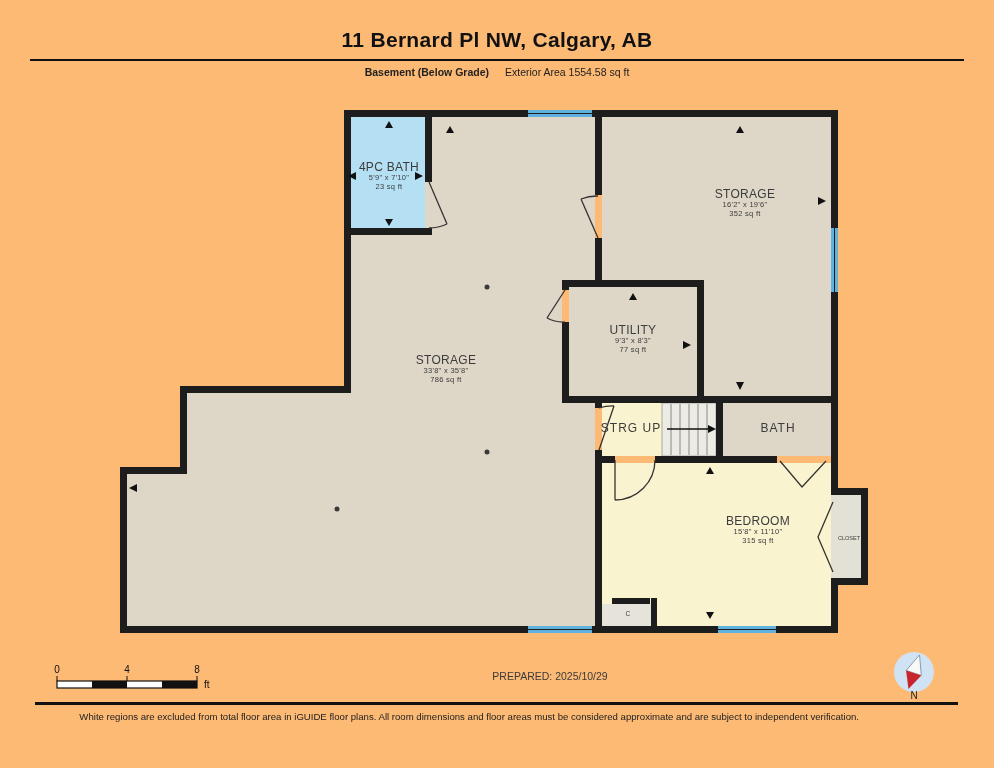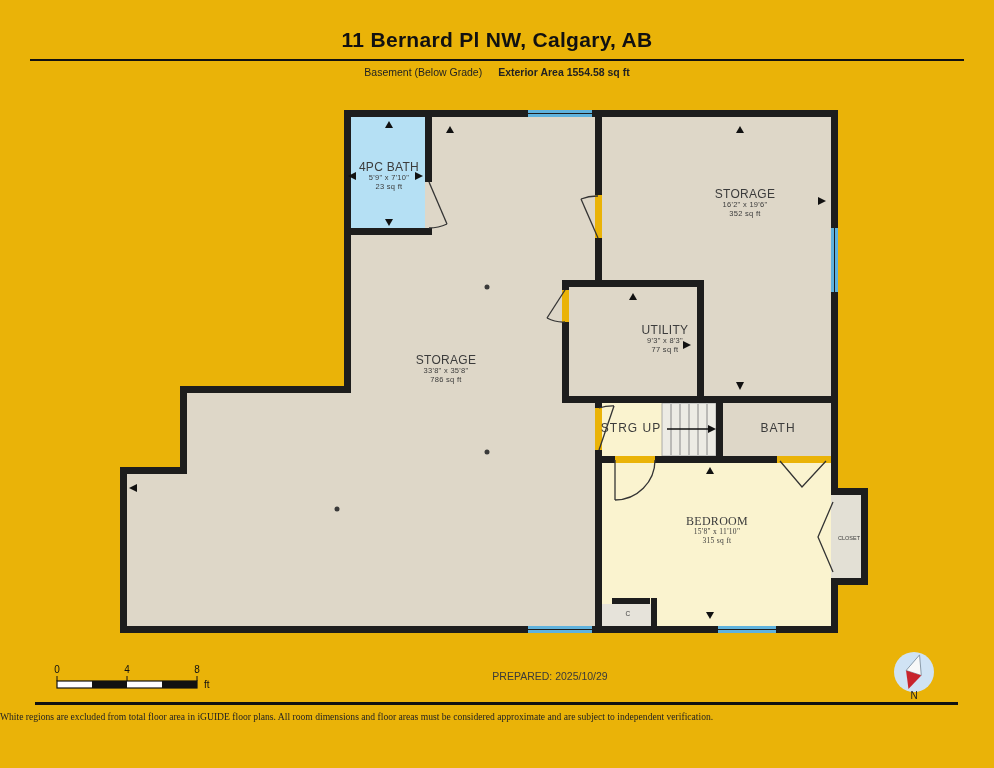--- a/index.html
+++ b/index.html
@@ -1,33 +1,33 @@
 <!DOCTYPE html>
 <html><head>
 <meta charset="utf-8">
 <style>
   html,body{margin:0;padding:0;background:#ffffff;}
-  #page{position:relative;width:994px;height:768px;background:#eab308;overflow:hidden;
+  #page{position:relative;width:994px;height:768px;background:#fdba74;overflow:hidden;
         font-family:"Liberation Sans",sans-serif;color:#111;}
   .abs{position:absolute;}
   #title{top:28px;left:0;width:994px;text-align:center;font-size:21px;font-weight:bold;letter-spacing:.3px;}
   #title-rule{top:59px;left:30px;width:934px;height:2px;background:#111;}
   #subtitle{top:66px;left:0;width:994px;text-align:center;font-size:10.5px;color:#222;}
-  #subtitle .flr{font-weight:normal;}
-  #subtitle .area{margin-left:16px;font-weight:bold;}
+  #subtitle .flr{font-weight:bold;}
+  #subtitle .area{margin-left:16px;font-weight:normal;}
   svg.plan{top:0;left:0;width:994px;height:768px;z-index:1;}
   .rlabel{position:absolute;z-index:2;transform:translateX(-50%);text-align:center;color:#3c3c3c;
           font-size:7.5px;line-height:9.5px;letter-spacing:.3px;white-space:nowrap;}
   .rlabel .rname{font-size:12px;}
   .tick{position:absolute;z-index:2;font-size:10px;color:#111;transform:translateX(-50%);}
   #ft-unit{position:absolute;z-index:2;font-size:10px;color:#111;text-align:center;}
   #prepared{top:670px;left:455px;width:190px;text-align:center;font-size:10.5px;color:#3a3a3a;z-index:2;}
   #compass-n{top:690px;left:906px;width:16px;text-align:center;font-size:10px;color:#222;z-index:3;}
   #footer-rule{top:702px;left:35px;width:923px;height:3px;background:#111;z-index:2;}
-  #footer-note{top:711px;left:0;width:859px;text-align:left;font-size:9.6px;color:#222;z-index:2;font-family:Liberation Serif, serif;}
+  #footer-note{top:711px;left:0;width:859px;text-align:right;font-size:9.6px;color:#222;z-index:2;}
 </style>
 </head>
 <body>
 
 <div id="page">
 
   <div id="title" class="abs">11 Bernard Pl NW, Calgary, AB</div>
   <div id="title-rule" class="abs"></div>
   <div id="subtitle" class="abs">
     <span class="flr">Basement (Below Grade)</span><span class="area">Exterior Area 1554.58 sq ft</span>
@@ -162,37 +162,37 @@
   <div class="rlabel" style="left:389px;top:163px;">
     <div class="rname">4PC BATH</div>
     <div>5'9" x 7'10"</div>
     <div>23 sq ft</div>
   </div>
   <div class="rlabel" style="left:745px;top:190px;">
     <div class="rname">STORAGE</div>
     <div>16'2" x 19'6"</div>
     <div>352 sq ft</div>
   </div>
-  <div class="rlabel" style="left:665px;top:326px;">
+  <div class="rlabel" style="left:633px;top:326px;">
     <div class="rname">UTILITY</div>
     <div>9'3" x 8'3"</div>
     <div>77 sq ft</div>
   </div>
   <div class="rlabel" style="left:446px;top:356px;">
     <div class="rname">STORAGE</div>
     <div>33'8" x 35'8"</div>
     <div>786 sq ft</div>
   </div>
   <div class="rlabel" style="left:631px;top:424px;letter-spacing:1px;">
     <div class="rname">STRG UP</div>
   </div>
   <div class="rlabel" style="left:778px;top:424px;letter-spacing:1px;">
     <div class="rname">BATH</div>
   </div>
-  <div class="rlabel" style="left:717px;top:517px;font-family:Liberation Serif, serif;">
+  <div class="rlabel" style="left:758px;top:517px;">
     <div class="rname">BEDROOM</div>
     <div>15'8" x 11'10"</div>
     <div>315 sq ft</div>
   </div>
   <div class="rlabel" style="left:849px;top:534px;font-size:5.5px;letter-spacing:0;">
     <div>CLOSET</div>
   </div>
   <div class="rlabel" style="left:628px;top:609px;font-size:6.5px;">
     <div>C</div>
   </div>

